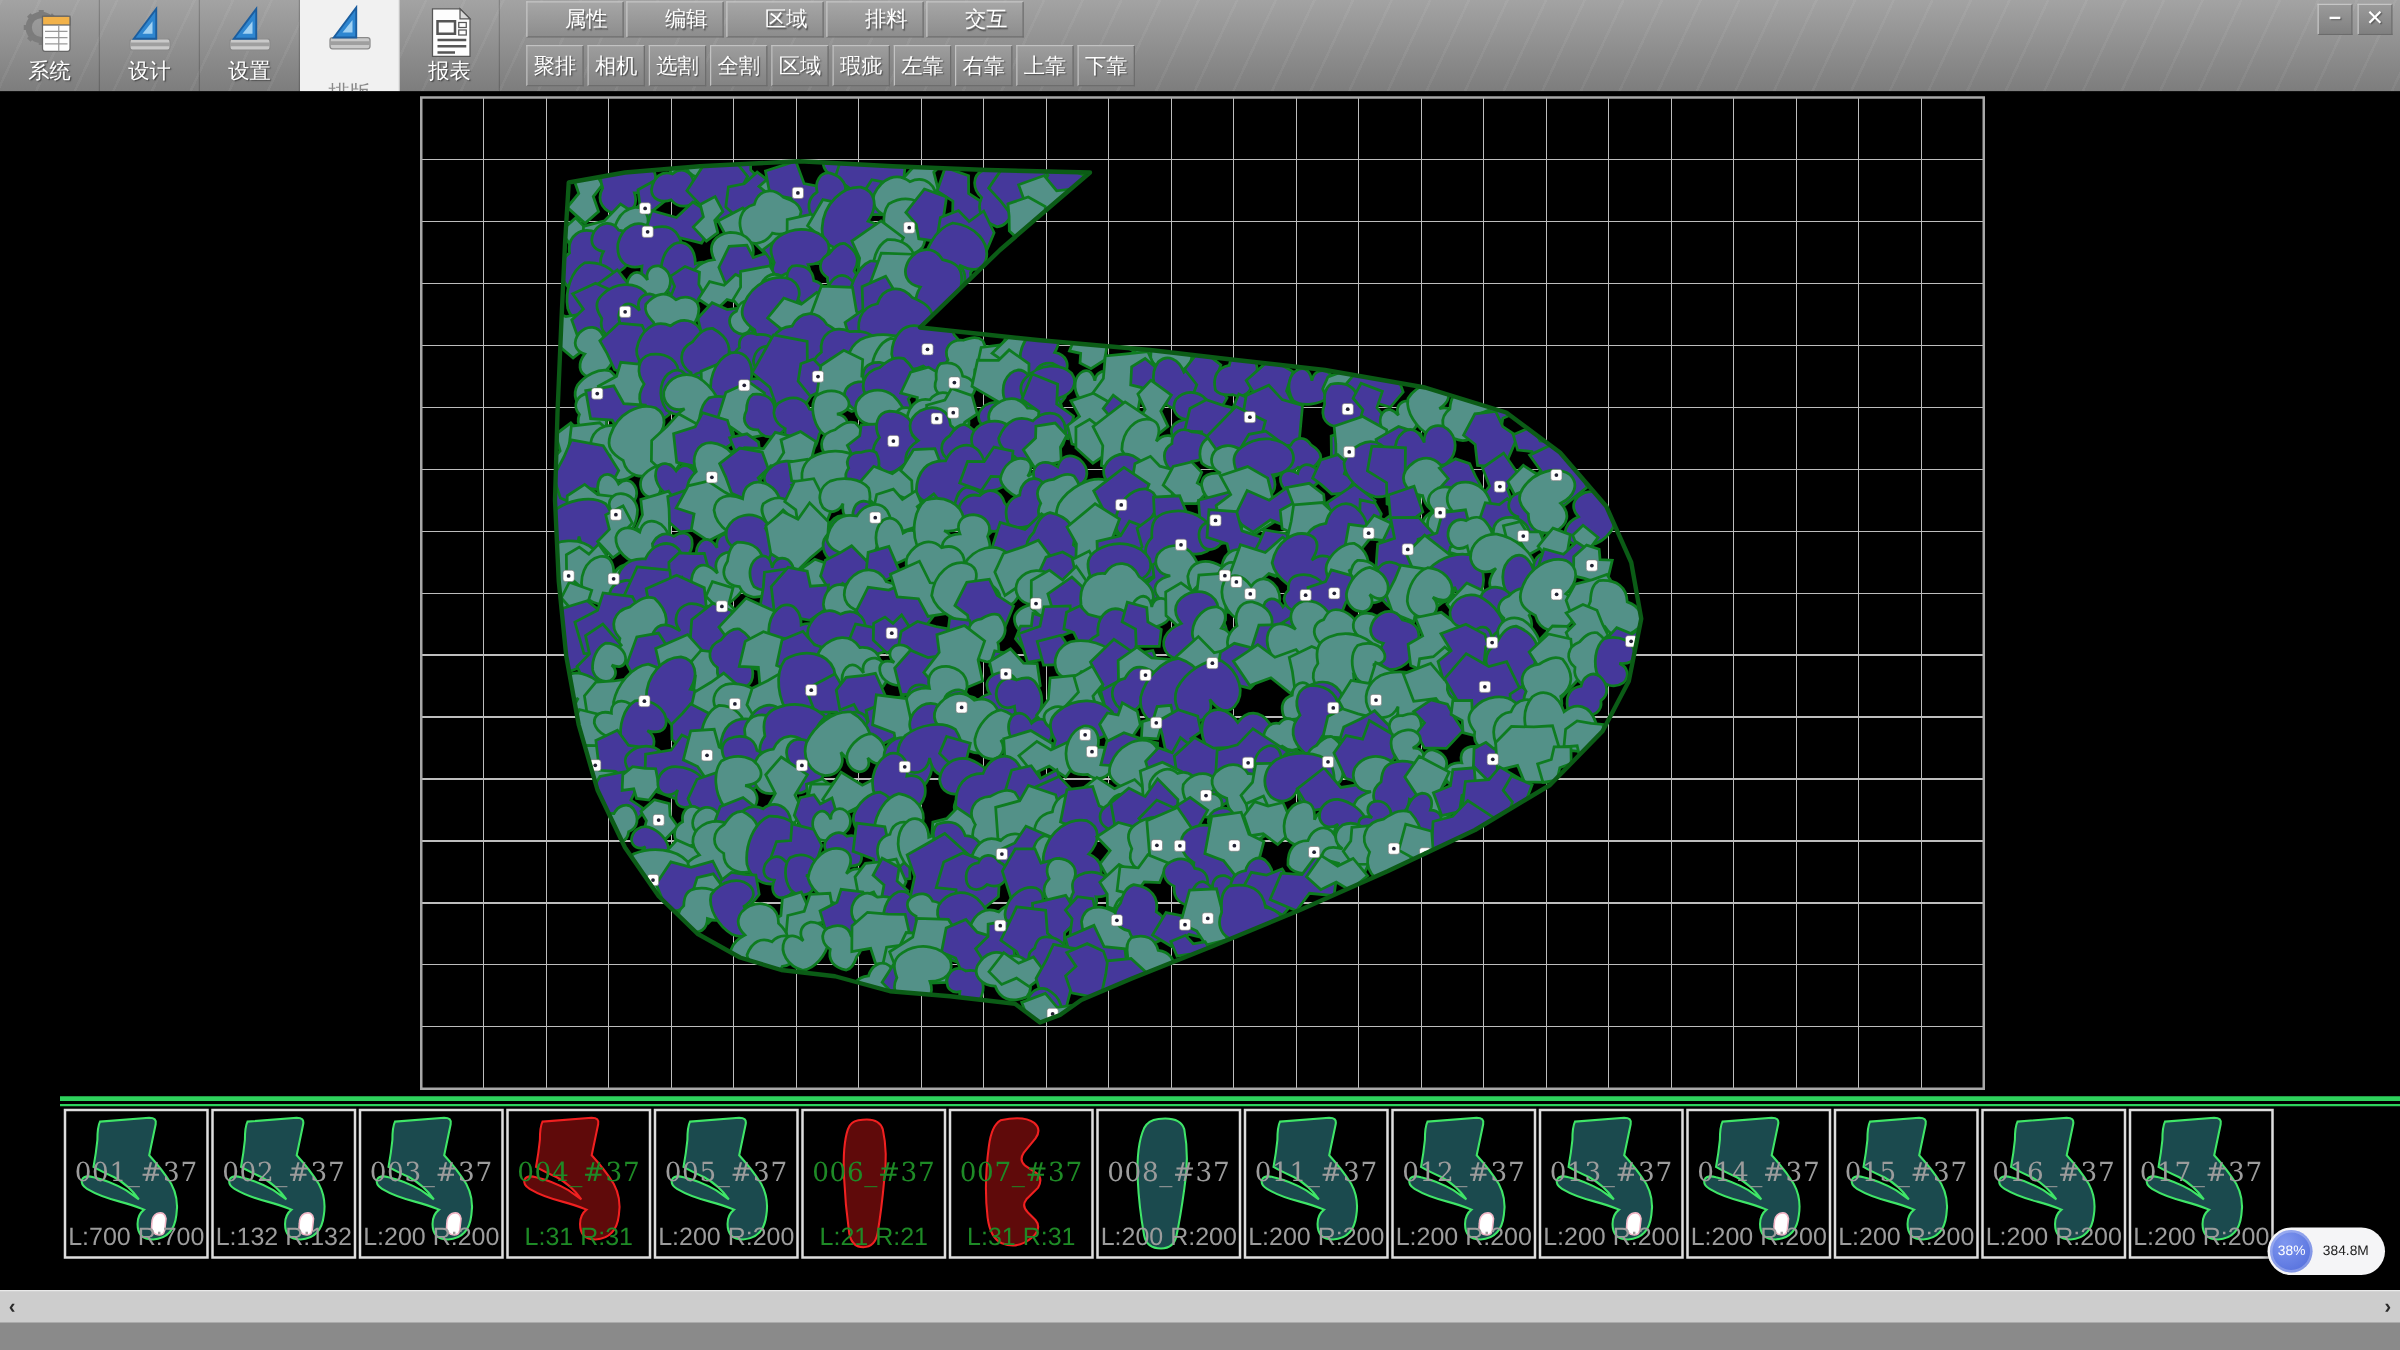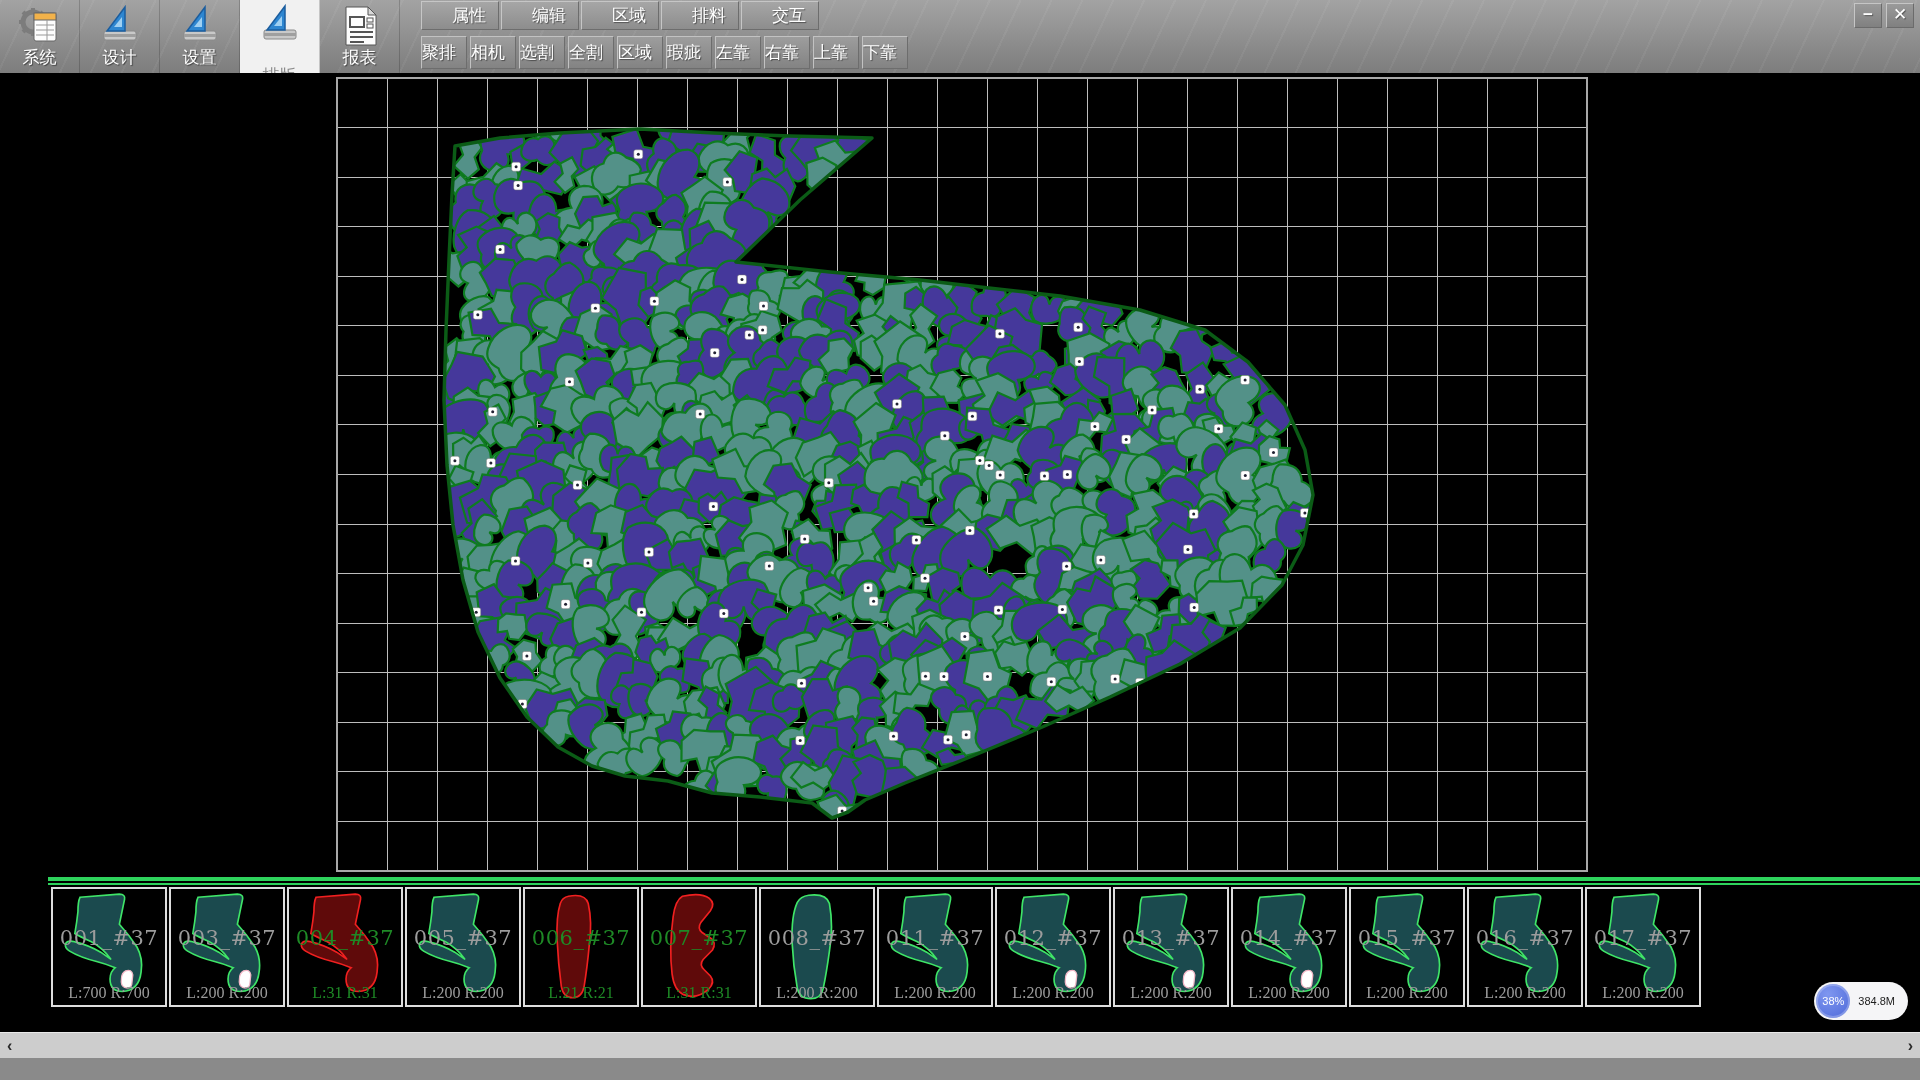--- a/index.html
+++ b/index.html
@@ -20,21 +20,21 @@
   .tab-label{font-size:17px;color:#fff;text-shadow:1px 1px 1px rgba(0,0,0,.5);line-height:22px;font-family:Liberation Mono, monospace;}
   .tab.active .tab-label{color:#8a8a8a;text-shadow:none;}
 
   .menus{position:absolute;left:421px;top:0;}
   .menu-row1{position:absolute;left:0;top:1px;display:flex;}
   .mbtn1{width:78px;height:29px;margin-right:2px;box-sizing:border-box;text-align:center;line-height:28px;
     font-size:17px;color:#fff;text-shadow:1px 1px 1px rgba(0,0,0,.45);
     background:linear-gradient(#a6a6a6,#8d8d8d);
     border:1px solid;border-color:#c6c6c6 #6d6d6d #6d6d6d #c6c6c6;padding-left:18px;}
   .menu-row2{position:absolute;left:0;top:36px;display:flex;}
-  .mbtn2{width:46px;height:33px;margin-right:3px;box-sizing:border-box;text-align:left;line-height:31px;
+  .mbtn2{width:46px;height:33px;margin-right:3px;box-sizing:border-box;text-align:center;line-height:31px;
     font-size:17px;color:#fff;text-shadow:1px 1px 1px rgba(0,0,0,.45);
     background:linear-gradient(#9d9d9d,#838383);
     border:1px solid;border-color:#c2c2c2 #6d6d6d #6d6d6d #c2c2c2;}
 
   .win-controls{position:absolute;right:6px;top:3px;display:flex;gap:4px;}
   .win-btn{width:28px;height:25px;box-sizing:border-box;text-align:center;line-height:22px;color:#fff;
     font-size:17px;font-weight:bold;background:linear-gradient(#9a9a9a,#808080);
     border:1px solid;border-color:#c6c6c6 #6b6b6b #6b6b6b #c6c6c6;text-shadow:1px 1px 1px rgba(0,0,0,.4);}
 
   
@@ -45,21 +45,21 @@
   .thumb-strip{position:absolute;left:0;top:877px;width:1920px;height:133px;background:#000;margin-left:48px;}
   .strip-lines{position:absolute;left:0;top:0;width:100%;height:8px;
     background:linear-gradient(#2ed25c 0 4px,#000 4px 6px,#2ed25c 6px 8px);}
   .thumb-row{position:absolute;left:3px;top:10px;display:flex;gap:2px;}
   .thumb-cell{position:relative;width:112px;height:116px;box-sizing:content-box;border:2px solid #dedede;
     background:#000;flex:0 0 auto;}
   .thumb-cell svg{position:absolute;left:0;top:0;}
   .thumb-label{position:absolute;left:0;top:42%;width:100%;transform:translateY(-50%);text-align:center;
     font-family:"DejaVu Serif","Liberation Serif",serif;font-size:21px;letter-spacing:.5px;pointer-events:none;}
   .thumb-lr{position:absolute;left:0;bottom:3px;width:100%;text-align:center;
-    font-family:Liberation Serif, serif;font-size:16px;pointer-events:none;}
+    font-family:Liberation Sans, sans-serif;font-size:20px;pointer-events:none;}
   .t-gray{color:#9c9c9c;} .t-green{color:#1e8a26;}
 
   
   .badge{position:absolute;right:12px;top:982px;height:38px;display:flex;align-items:center;
     background:#f5f5f7;border-radius:19px;padding:0 13px 0 2px;box-shadow:0 2px 7px rgba(0,0,0,.45);z-index:20;}
   .badge-circle{width:34px;height:34px;border-radius:50%;display:flex;align-items:center;justify-content:center;
     background:radial-gradient(circle at 35% 30%,#7f97f0,#4d68d8);color:#fff;font-size:11px;
     box-shadow:inset 0 0 0 2px rgba(255,255,255,.25);margin-right:8px;}
   .badge-text{font-size:11px;color:#1d1d1d;}
 
@@ -1201,20 +1201,28 @@
             <path d="M66,77 Q72,75 73,81 L72,90 Q71,95 65,93 Q61,91 62,85 Q62,79 66,77 Z" fill="#ffffff" stroke="#f2b6c6" stroke-width="1.2"></path>
           </svg>
           <div class="thumb-label t-gray">001_#37</div>
           <div class="thumb-lr t-gray">L:700 R:700</div>
         </div>
         <div class="thumb-cell">
           <svg width="112" height="116" viewBox="-3 -2 106 112">
             <path d="M22,6 L60,3 Q66,3 65,8 L60,32 Q70,43 77,54 Q83,65 81,78 Q79,96 63,97 Q51,97 51,85 Q51,78 56,74 Q46,70 38,68 Q22,64 12,58 Q7,55 8,51 Q10,47 17,49 Q30,52 42,59 L52,66 Q44,55 33,49 Q22,44 17,41 Q19,30 20,20 Q20,10 22,6 Z" fill="#1b4a4e" stroke="#3fe568" stroke-width="1.6"></path>
             <path d="M66,77 Q72,75 73,81 L72,90 Q71,95 65,93 Q61,91 62,85 Q62,79 66,77 Z" fill="#ffffff" stroke="#f2b6c6" stroke-width="1.2"></path>
           </svg>
+          <div class="thumb-label t-gray">002_#37</div>
+          <div class="thumb-lr t-gray">L:132 R:132</div>
+        </div>
+        <div class="thumb-cell">
+          <svg width="112" height="116" viewBox="-3 -2 106 112">
+            <path d="M22,6 L60,3 Q66,3 65,8 L60,32 Q70,43 77,54 Q83,65 81,78 Q79,96 63,97 Q51,97 51,85 Q51,78 56,74 Q46,70 38,68 Q22,64 12,58 Q7,55 8,51 Q10,47 17,49 Q30,52 42,59 L52,66 Q44,55 33,49 Q22,44 17,41 Q19,30 20,20 Q20,10 22,6 Z" fill="#1b4a4e" stroke="#3fe568" stroke-width="1.6"></path>
+            <path d="M66,77 Q72,75 73,81 L72,90 Q71,95 65,93 Q61,91 62,85 Q62,79 66,77 Z" fill="#ffffff" stroke="#f2b6c6" stroke-width="1.2"></path>
+          </svg>
           <div class="thumb-label t-gray">003_#37</div>
           <div class="thumb-lr t-gray">L:200 R:200</div>
         </div>
         <div class="thumb-cell">
           <svg width="112" height="116" viewBox="-3 -2 106 112">
             <path d="M22,6 L60,3 Q66,3 65,8 L60,32 Q70,43 77,54 Q83,65 81,78 Q79,96 63,97 Q51,97 51,85 Q51,78 56,74 Q46,70 38,68 Q22,64 12,58 Q7,55 8,51 Q10,47 17,49 Q30,52 42,59 L52,66 Q44,55 33,49 Q22,44 17,41 Q19,30 20,20 Q20,10 22,6 Z" fill="#5f0a0a" stroke="#f02020" stroke-width="1.6"></path>
           </svg>
           <div class="thumb-label t-green">004_#37</div>
           <div class="thumb-lr t-green">L:31 R:31</div>
         </div>

